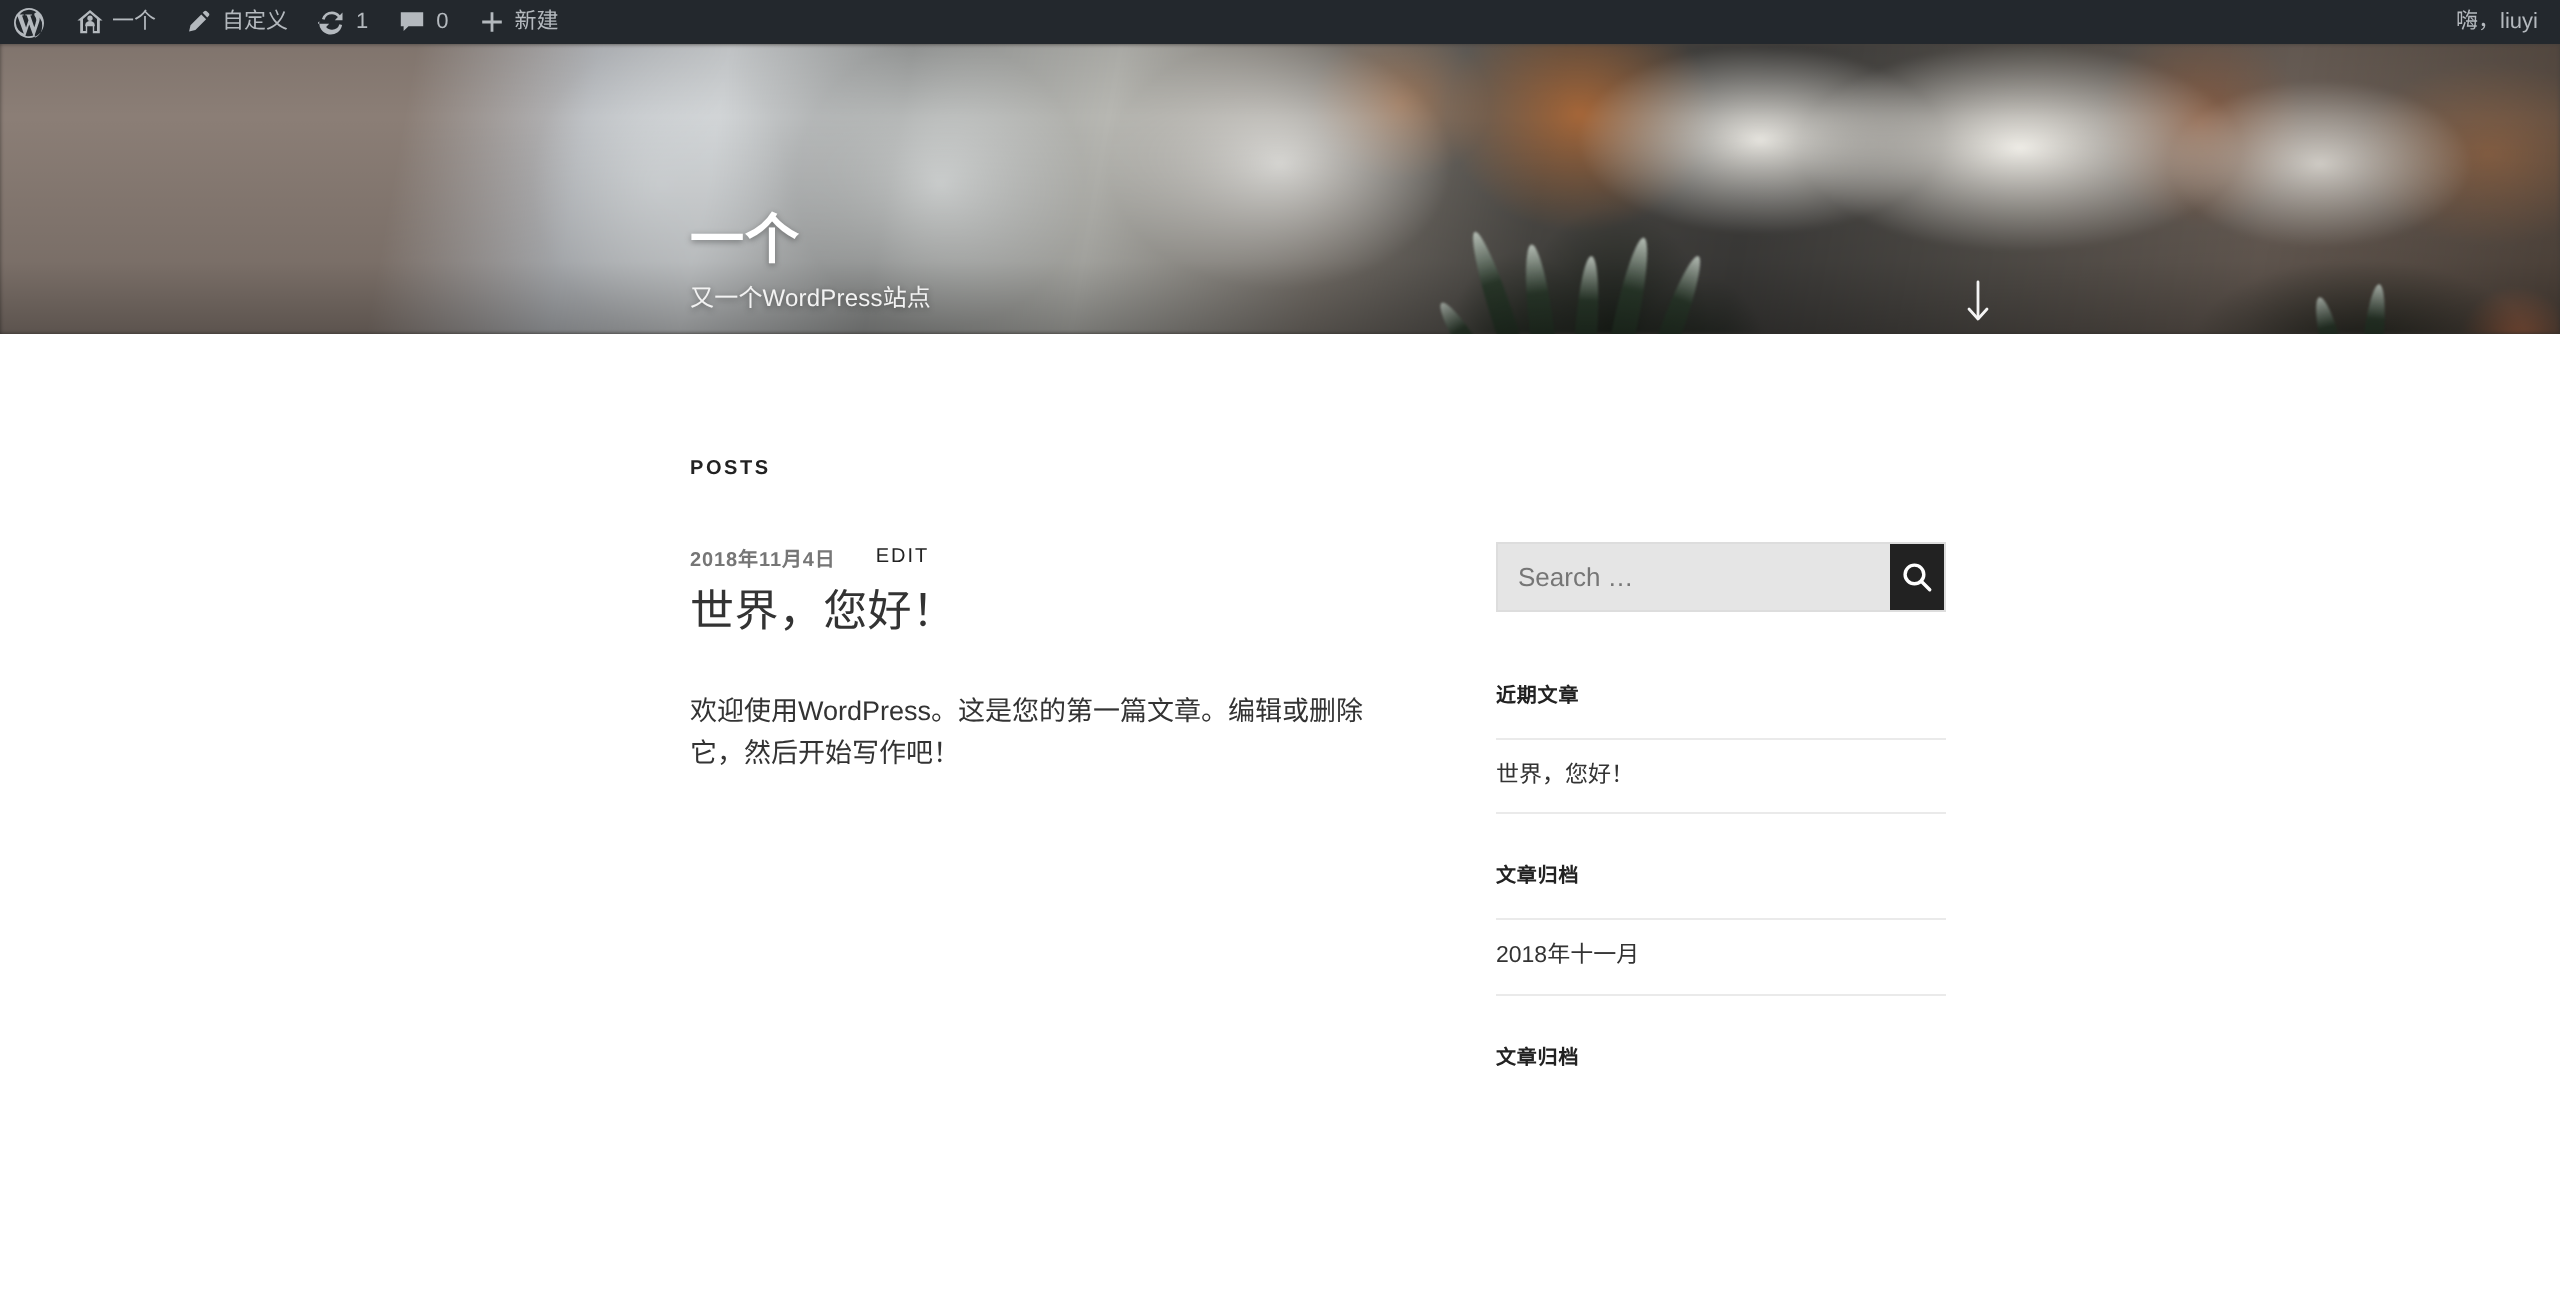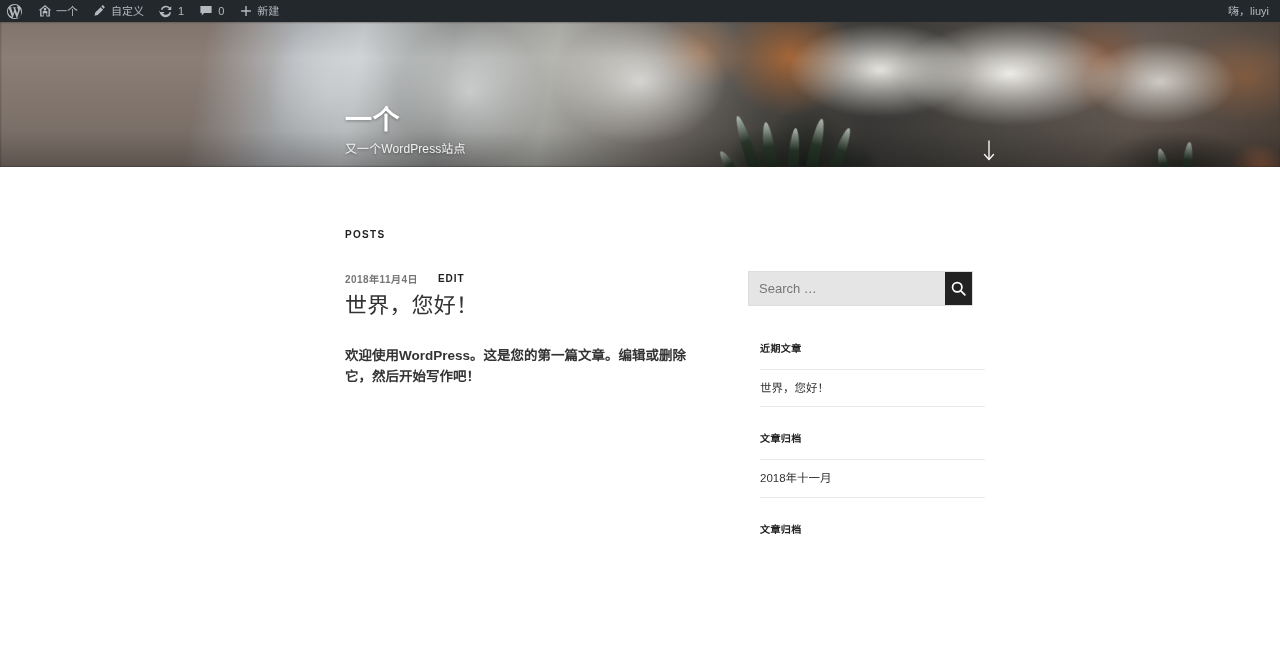--- a/index.html
+++ b/index.html
@@ -177,21 +177,21 @@
     letter-spacing: 0.45px;
     color: #767676;
     margin: 0 0 6px 0;
     display: flex;
     align-items: center;
     gap: 20px;
   }
   .entry-date { color: #767676; cursor: pointer; }
   .edit-link {
     color: #222;
-    font-weight: 700;
+    font-weight: 400;
     letter-spacing: 1px;
     text-transform: uppercase;
     text-decoration: none;
     cursor: pointer;
     font-size: 10px;
   }
   .entry-title {
     margin: 0 0 24px 0;
     font-size: 22px;
     font-weight: 400;
@@ -199,21 +199,20 @@
     color: #333;
     cursor: pointer;
     letter-spacing: 0.2px;
   }
   .entry-content p {
     margin: 0;
     font-size: 13.5px;
     line-height: 1.62;
     color: #333;
     max-width: 360px;
-    font-weight: bold;
   }
 
   
   .sidebar {
     position: absolute;
     left: 748px;
     top: 104px;
     width: 225px;
   }
   .search-form {
@@ -242,21 +241,21 @@
     background: #222;
     color: #fff;
     cursor: pointer;
     display: flex;
     align-items: center;
     justify-content: center;
     padding: 0;
   }
   .search-submit svg { display: block; }
 
-  .widget { margin-bottom: 25px; width: 225px; margin-left: 12px; }
+  .widget { margin-bottom: 25px; width: 225px; }
   .widget-title {
     font-size: 10px;
     font-weight: 700;
     letter-spacing: 0.4px;
     color: #222;
     margin: 0 0 14px 0;
     line-height: 1.3;
   }
   .widget ul {
     list-style: none;

